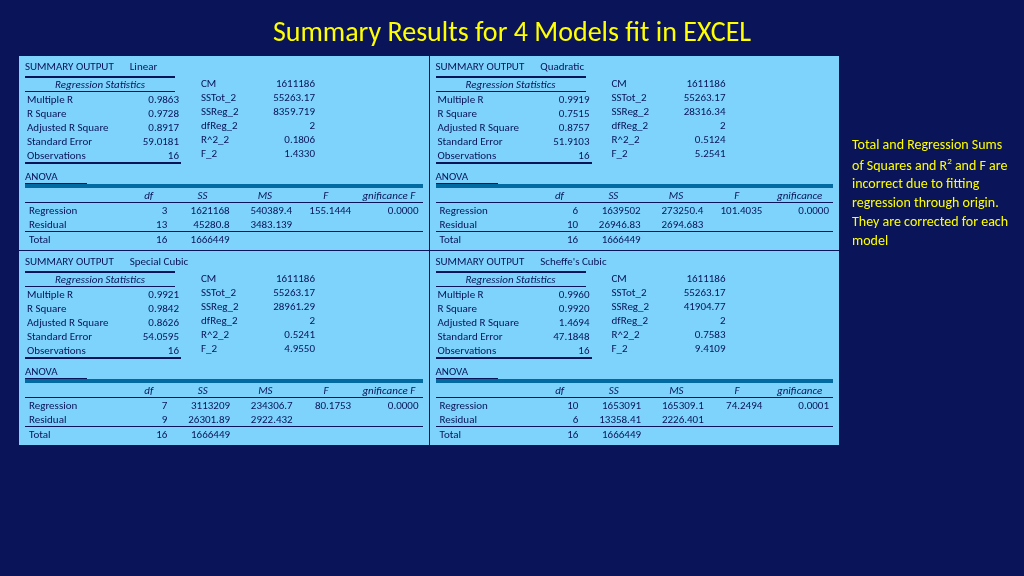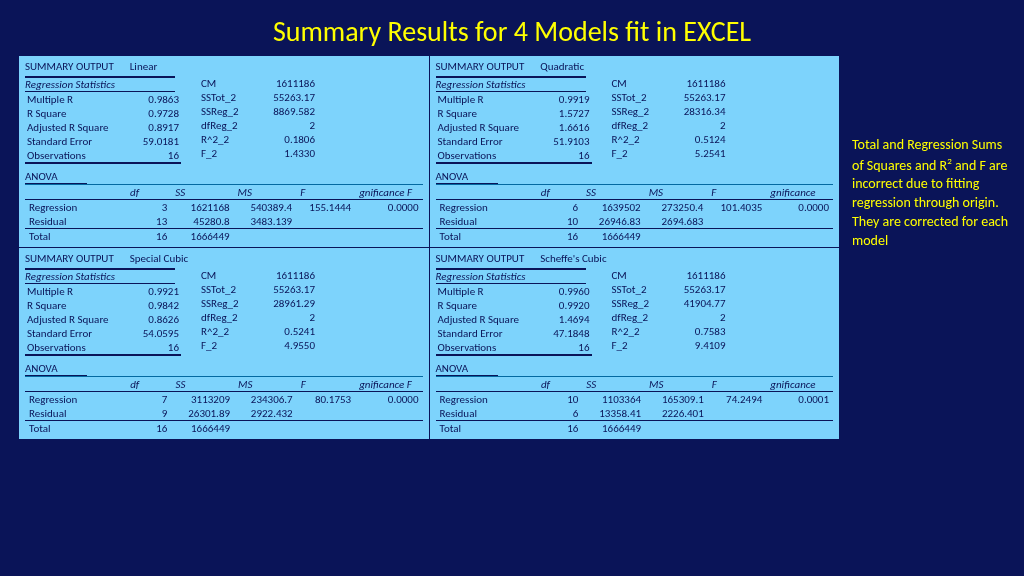--- a/index.html
+++ b/index.html
@@ -3,28 +3,28 @@
 <meta charset="utf-8">
 <style>
 html,body{margin:0;padding:0;width:1024px;height:576px;background:#0a1458;font-family:Calibri,Arial,sans-serif;overflow:hidden}
 .title{color:#ffff00;font-size:28px;text-align:center;padding:14px 12px 6px;font-weight:400}
 .grid{display:flex;flex-direction:column;margin:0 18px;width:820px;background:#7dd3fc;color:#0a1458;font-size:11px;border:1px solid #0a1458}
 .row2{display:flex;flex:1}
 .panel{flex:1;padding:4px 6px;border-right:1px solid #0a1458;position:relative}
 .panel:last-child{border-right:none}
 .row2:first-child .panel{border-bottom:1px solid #0a1458}
 .hdr{display:flex;gap:16px;font-size:11px}
-.regstat{font-style:italic;text-align:left;border-top:2px solid #0a1458;border-bottom:1px solid #0a1458;width:150px;margin-top:3px}
+.regstat{font-style:italic;text-align:center;border-top:2px solid #0a1458;border-bottom:1px solid #0a1458;width:150px;margin-top:3px}
 table{border-collapse:collapse;font-size:11px}
 td{padding:0.5px 2px;white-space:nowrap}
 .num{text-align:right}
 .statblk{display:flex;gap:18px}
 .anovah{margin-top:6px;border-bottom:1px solid #0a1458;width:62px}
 .anovatbl td{padding:0.5px 4px}
-.anovatbl .hr td{border-bottom:1px solid #0a1458;border-top:1px solid #0369a1;font-style:italic;text-align:left}
+.anovatbl .hr td{border-bottom:1px solid #0a1458;border-top:4px solid #0369a1;font-style:italic;text-align:center}
 .anovatbl .btm td{border-top:1px solid #0a1458}
 .side{position:absolute;left:852px;top:136px;width:160px;color:#ffff00;font-size:14px;line-height:1.35}
 .side sup{font-size:9px}
 </style>
 </head>
 <body>
 
 <div class="title">Summary Results for 4 Models fit in EXCEL</div>
 
 <div class="grid">
@@ -68,21 +68,21 @@
                 <tr>
                   <td style="width:54px">CM</td>
                   <td class="num" style="width:56px">1611186</td>
                 </tr>
                 <tr>
                   <td>SSTot_2</td>
                   <td class="num">55263.17</td>
                 </tr>
                 <tr>
                   <td>SSReg_2</td>
-                  <td class="num">8869.582</td>
+                  <td class="num">8359.719</td>
                 </tr>
                 <tr>
                   <td>dfReg_2</td>
                   <td class="num">2</td>
                 </tr>
                 <tr>
                   <td>R^2_2</td>
                   <td class="num">0.1806</td>
                 </tr>
                 <tr>
@@ -140,25 +140,25 @@
           <div>
             <div class="regstat">Regression Statistics</div>
             <table>
               <tbody>
                 <tr>
                   <td style="width:100px">Multiple R</td>
                   <td class="num" style="width:48px">0.9919</td>
                 </tr>
                 <tr>
                   <td>R Square</td>
-                  <td class="num">1.5727</td>
+                  <td class="num">0.7515</td>
                 </tr>
                 <tr>
                   <td>Adjusted R Square</td>
-                  <td class="num">1.6616</td>
+                  <td class="num">0.8757</td>
                 </tr>
                 <tr>
                   <td>Standard Error</td>
                   <td class="num">51.9103</td>
                 </tr>
                 <tr>
                   <td style="border-bottom:2px solid #0a1458">Observations</td>
                   <td class="num" style="border-bottom:2px solid #0a1458">16</td>
                 </tr>
               </tbody>
@@ -408,21 +408,21 @@
               <td style="width:98px"></td>
               <td style="width:40px">df</td>
               <td style="width:56px">SS</td>
               <td style="width:56px">MS</td>
               <td style="width:52px">F</td>
               <td style="width:60px">gnificance</td>
             </tr>
             <tr>
               <td>Regression</td>
               <td class="num">10</td>
-              <td class="num">1103364</td>
+              <td class="num">1653091</td>
               <td class="num">165309.1</td>
               <td class="num">74.2494</td>
               <td class="num">0.0001</td>
             </tr>
             <tr>
               <td>Residual</td>
               <td class="num">6</td>
               <td class="num">13358.41</td>
               <td class="num">2226.401</td>
               <td class="num"></td>

